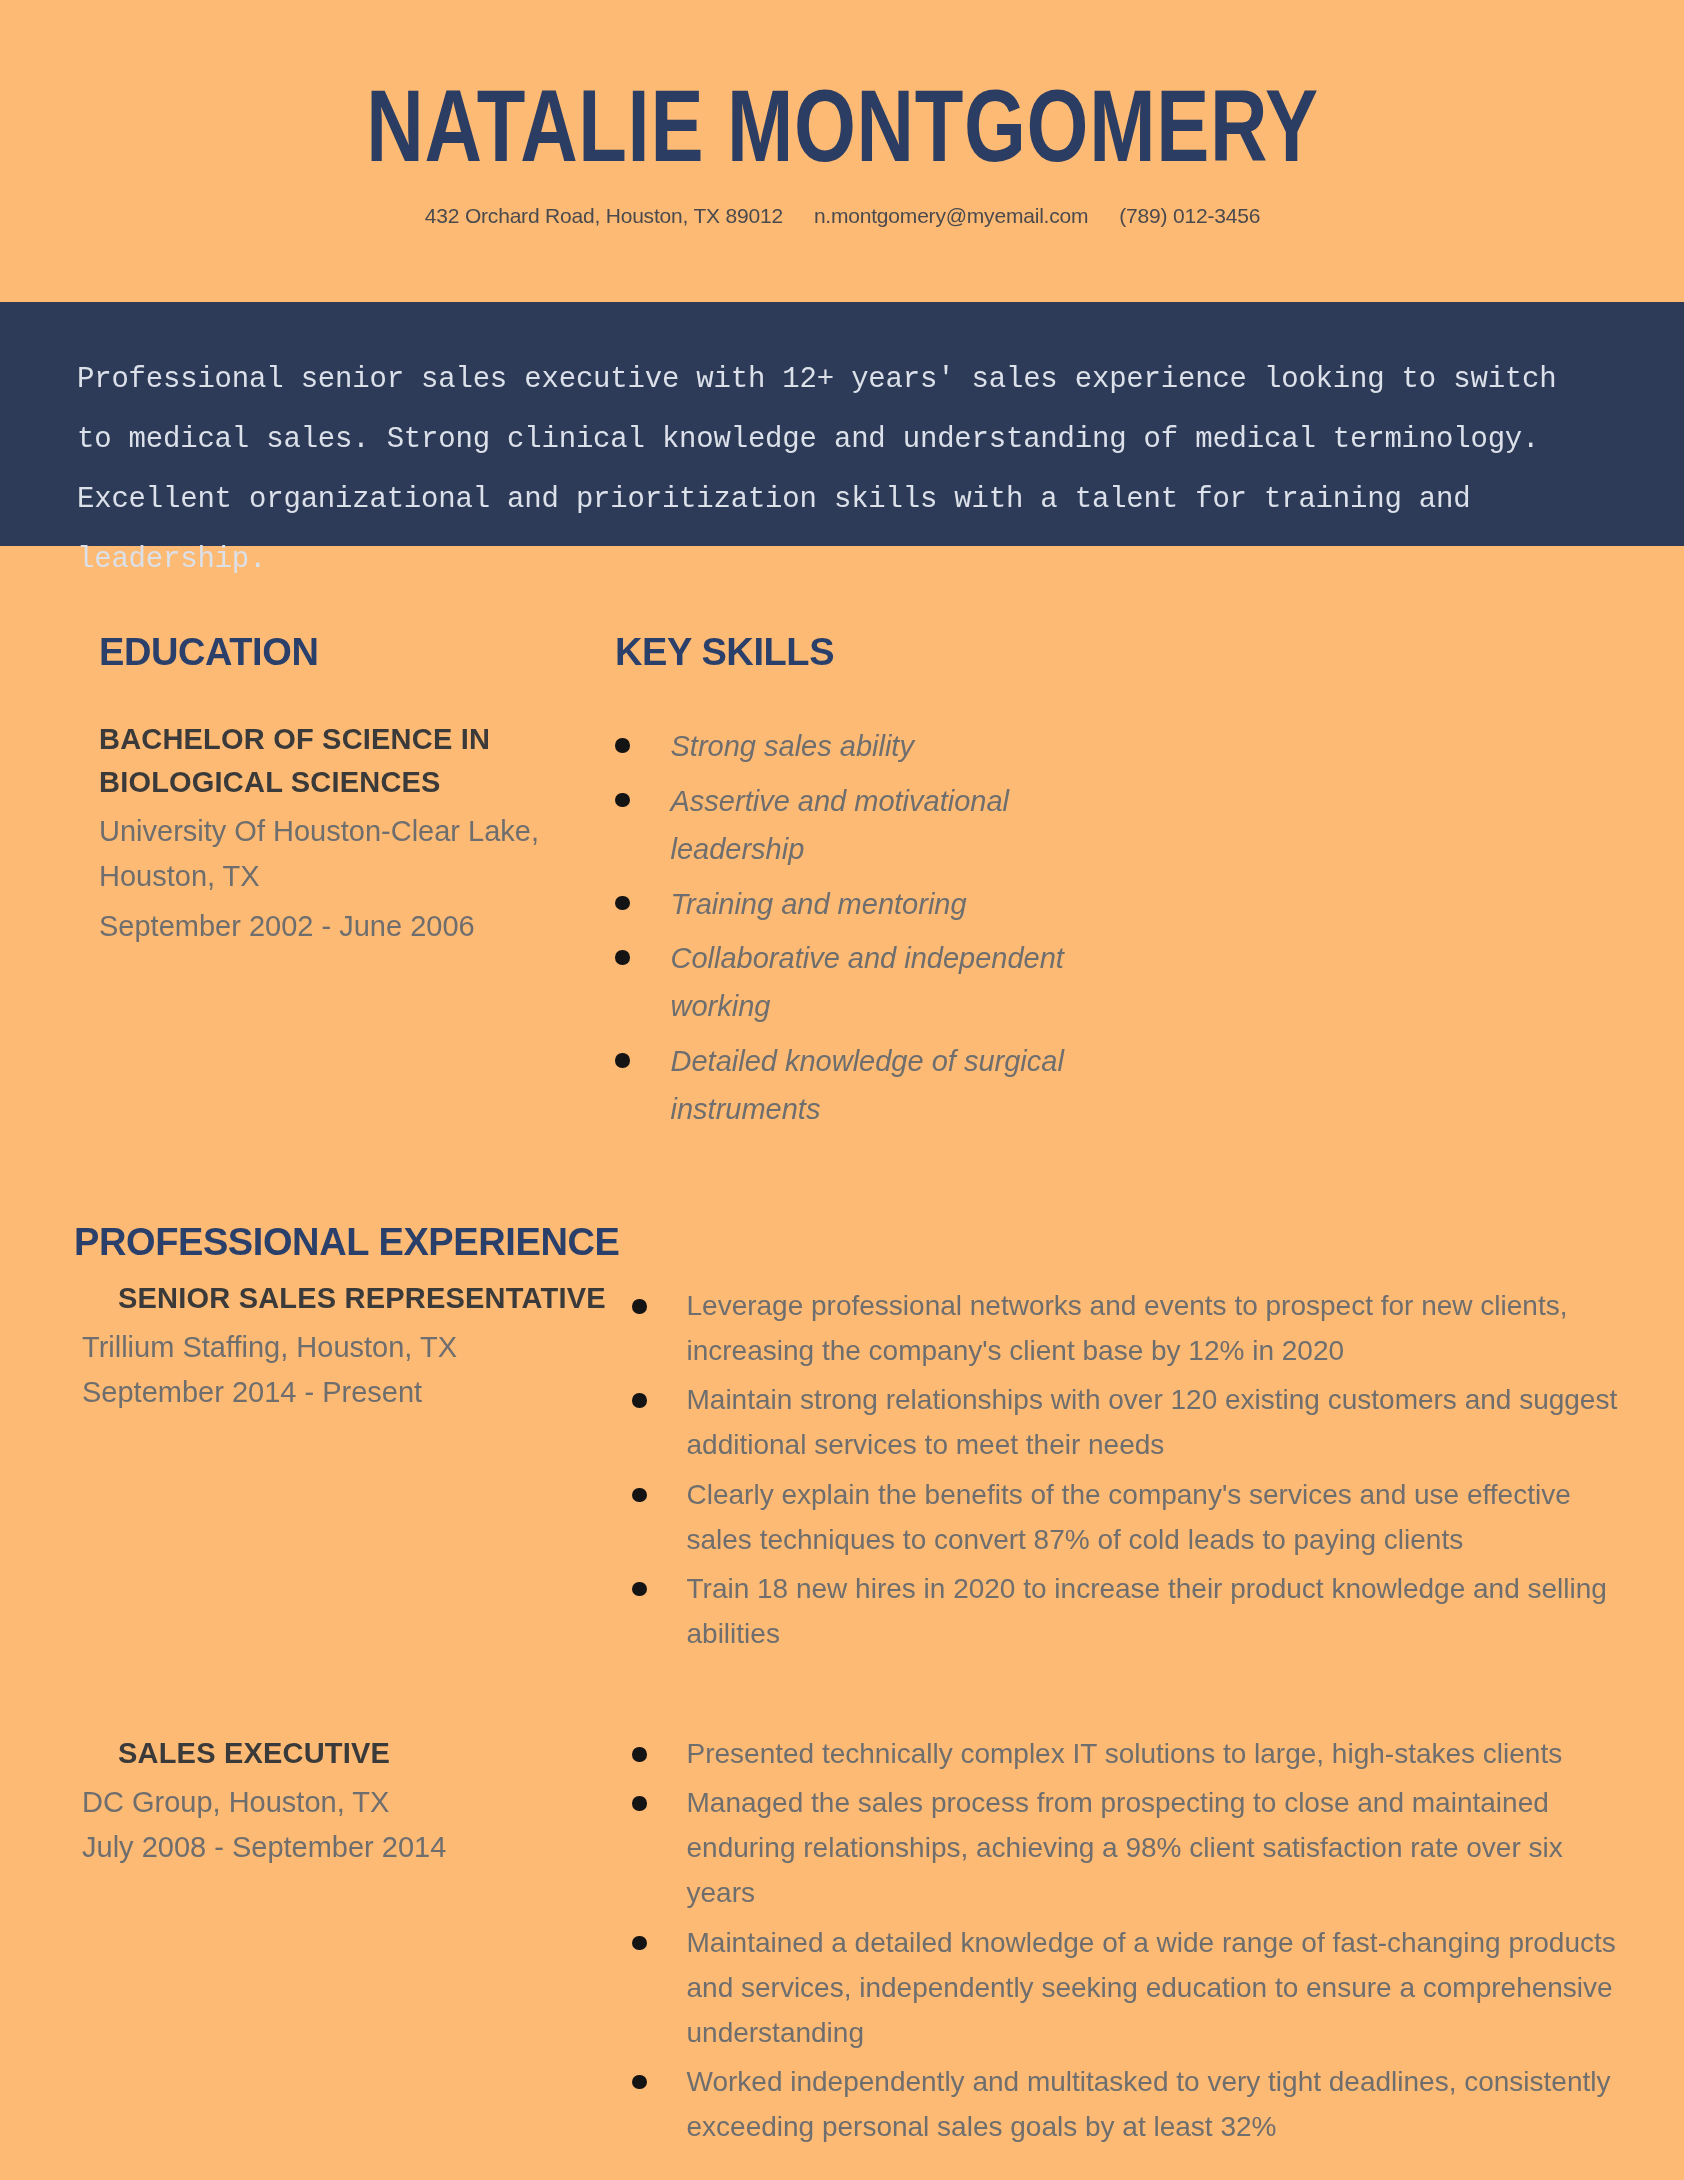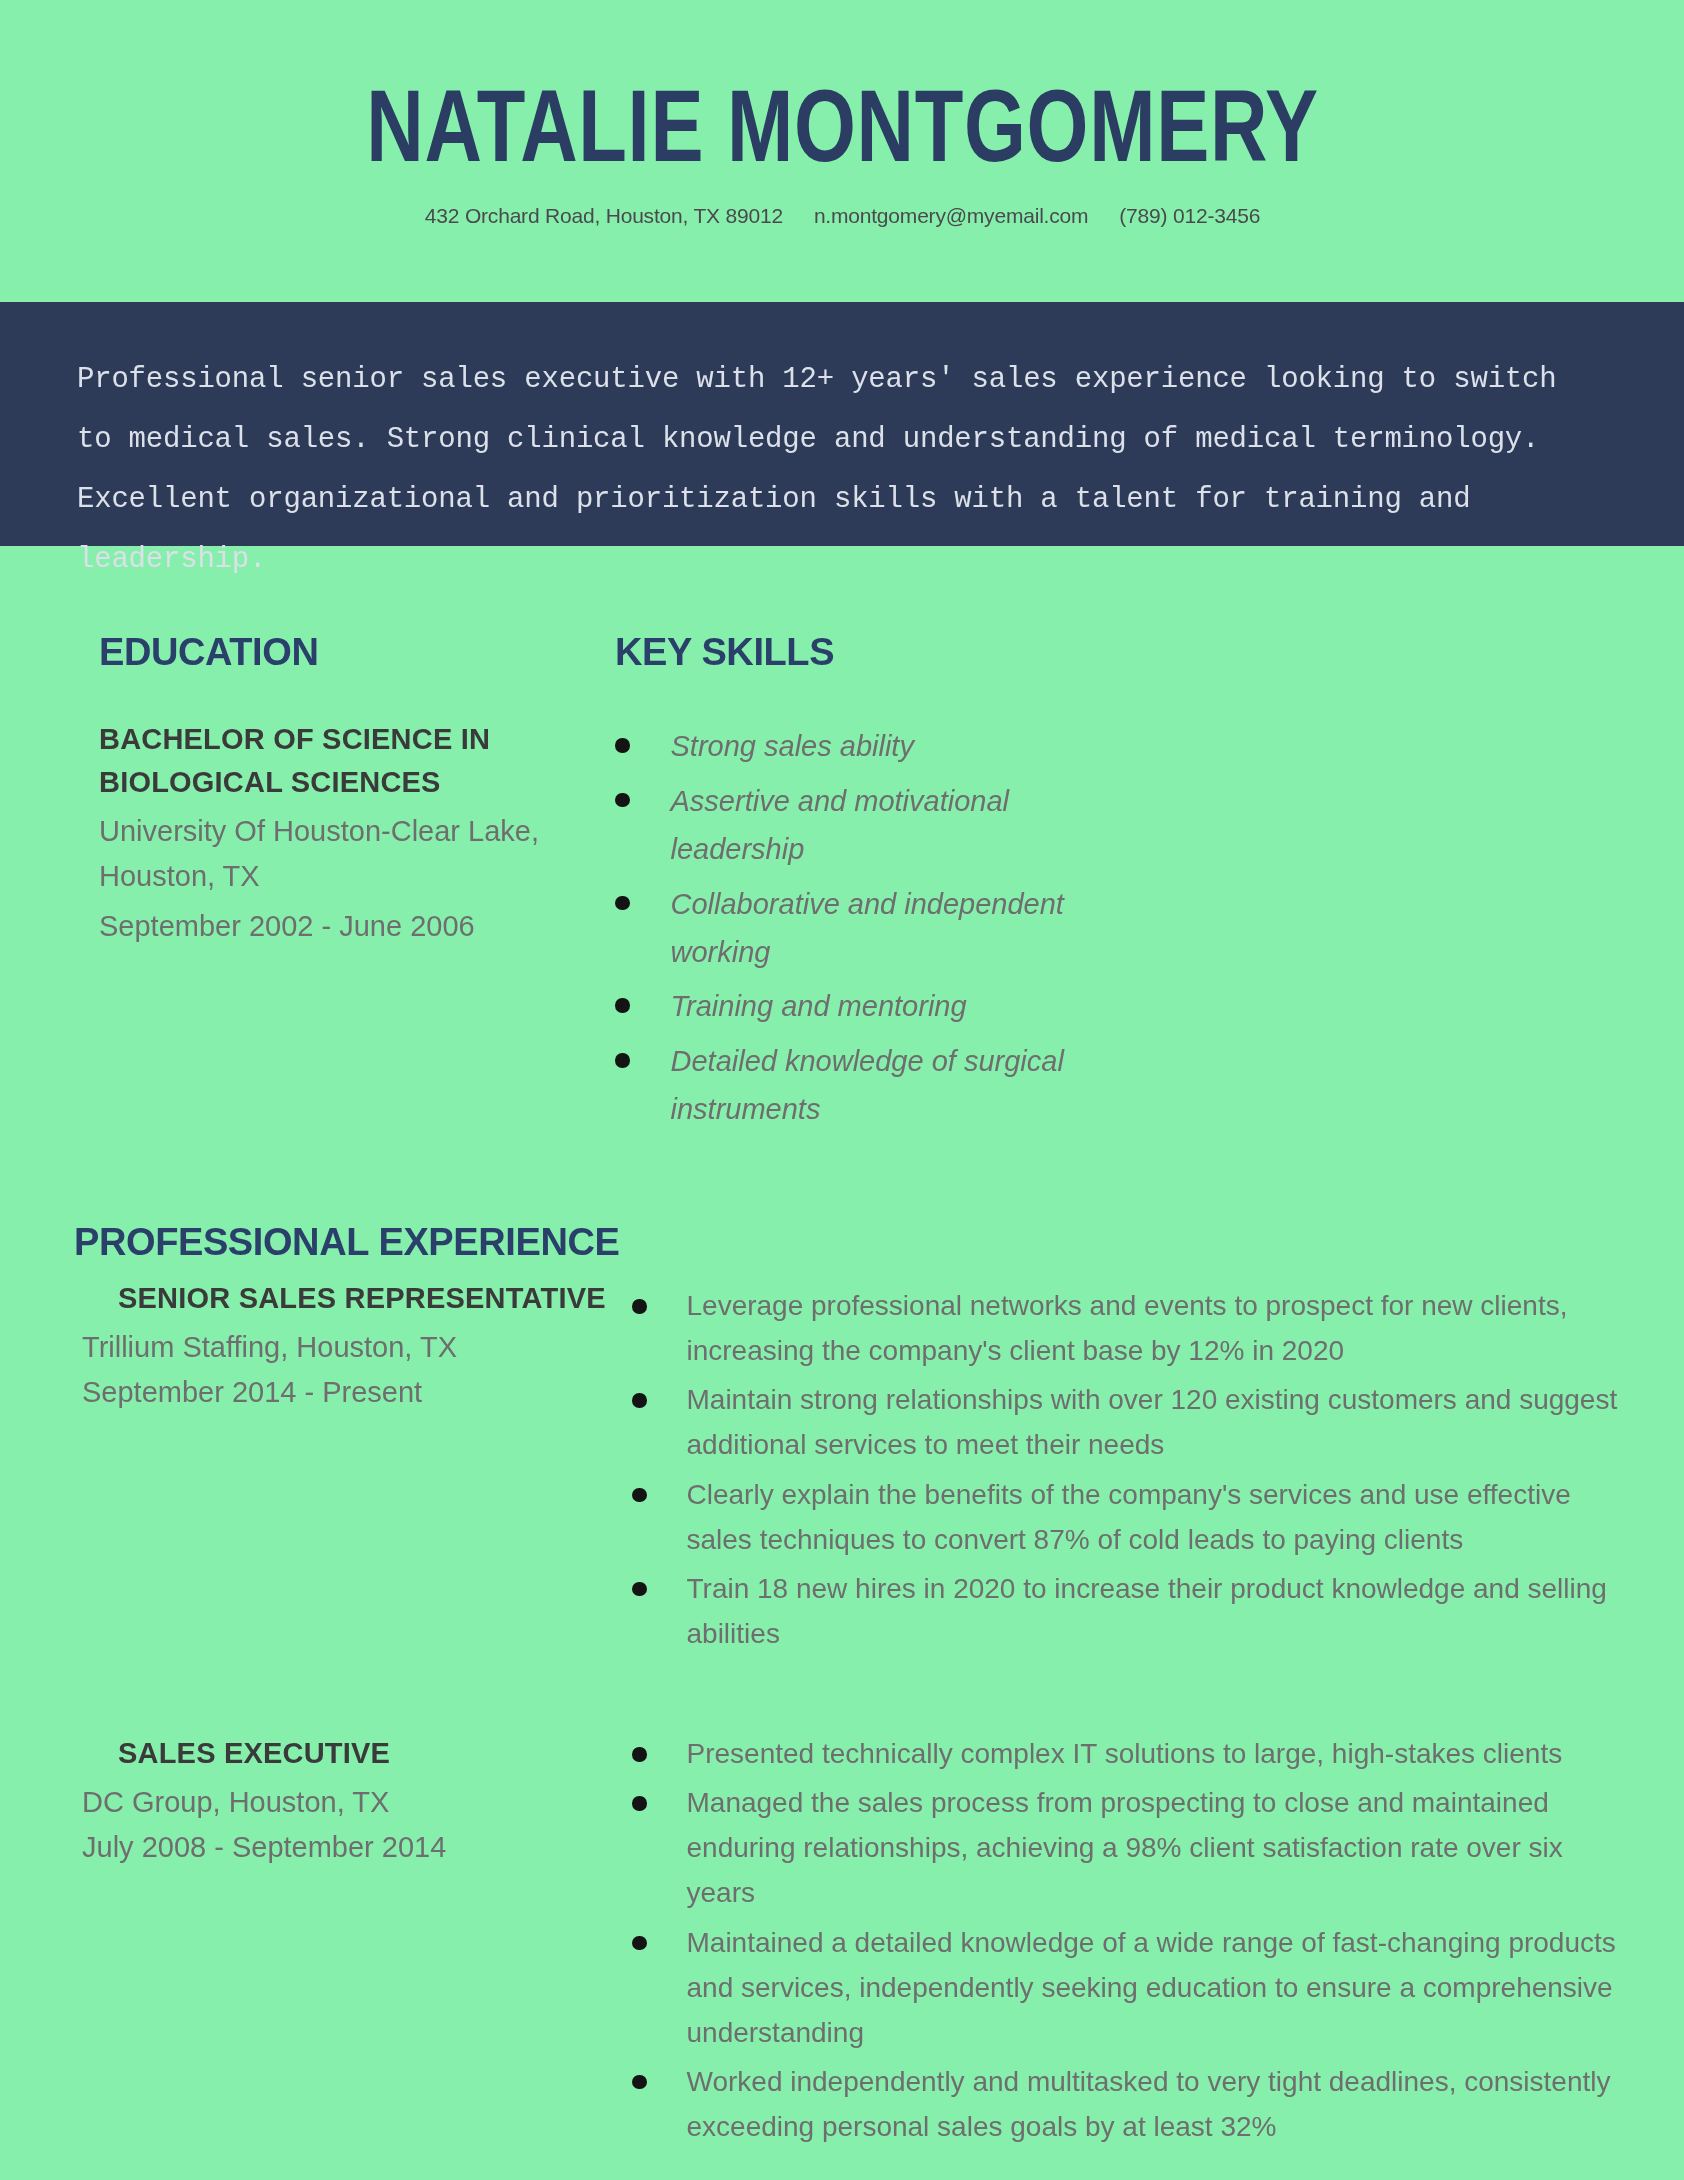--- a/index.html
+++ b/index.html
@@ -1,19 +1,19 @@
 <!DOCTYPE html>
 <html style="font-size:13.6px"><head>
 <meta charset="utf-8">
 <style>
   * { margin:0; padding:0; box-sizing:border-box; }
   html,body { background:#ffffff; }
   body { font-family:"Liberation Sans", sans-serif; }
   .page {
-    position:relative; width:1685px; height:2181px; background:#86efac; overflow:hidden;
+    position:relative; width:1685px; height:2181px; background:#fdba74; overflow:hidden;
   }
 
   
   .name-wrap { position:absolute; top:73px; left:0; width:100%; text-align:center; }
   .name {
     display:inline-block; font-size:102px; font-weight:700; line-height:1.05;
     color:#2b3d63; letter-spacing:0.9px; transform:scaleX(0.78); transform-origin:center top;
     white-space:nowrap;
   }
   .contact {
@@ -107,25 +107,25 @@
       <li>
         <span class="dot"></span>
         <span class="li-text">Strong sales ability</span>
       </li>
       <li>
         <span class="dot"></span>
         <span class="li-text">Assertive and motivational leadership</span>
       </li>
       <li>
         <span class="dot"></span>
-        <span class="li-text">Collaborative and independent working</span>
+        <span class="li-text">Training and mentoring</span>
       </li>
       <li>
         <span class="dot"></span>
-        <span class="li-text">Training and mentoring</span>
+        <span class="li-text">Collaborative and independent working</span>
       </li>
       <li>
         <span class="dot"></span>
         <span class="li-text">Detailed knowledge of surgical instruments</span>
       </li>
     </ul>
   </div>
 
   <div class="exp-h">
     <div class="sec-h">PROFESSIONAL EXPERIENCE</div>

